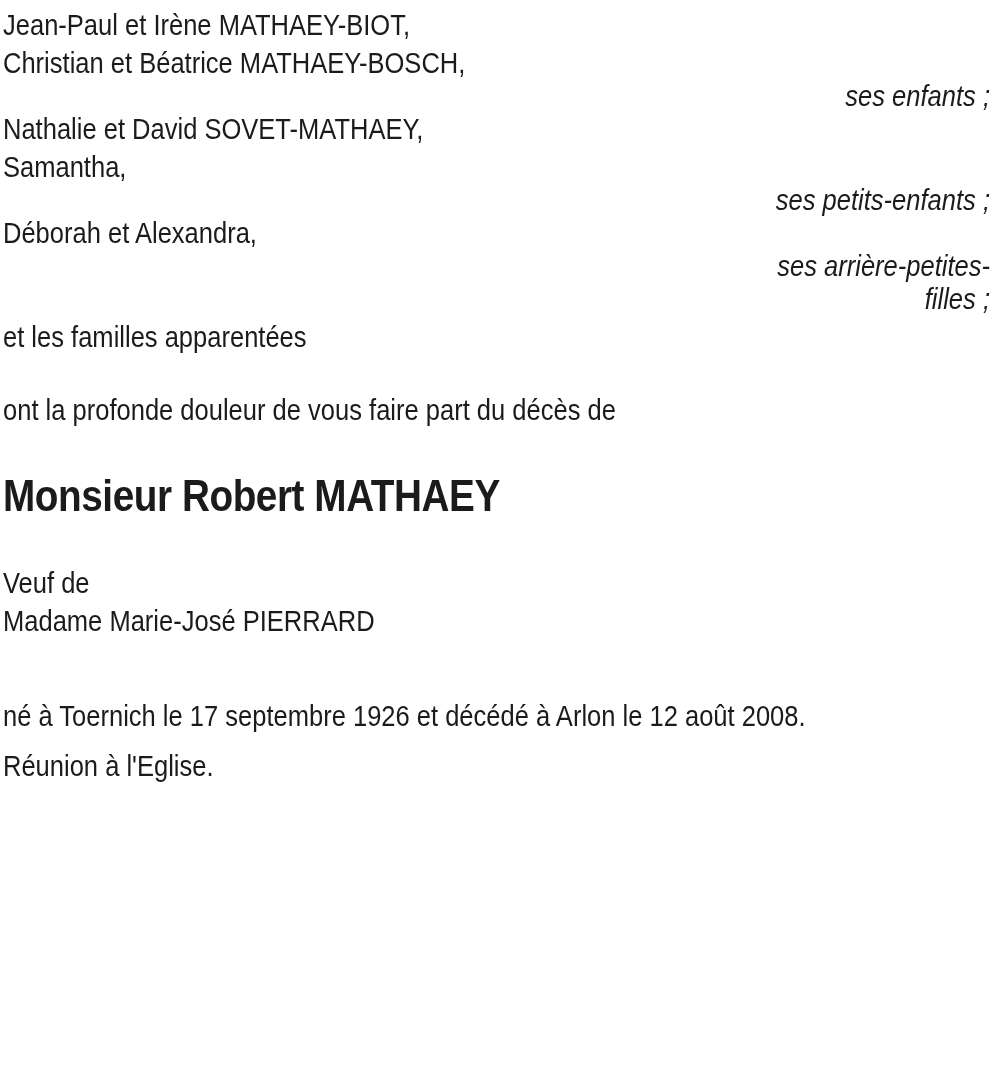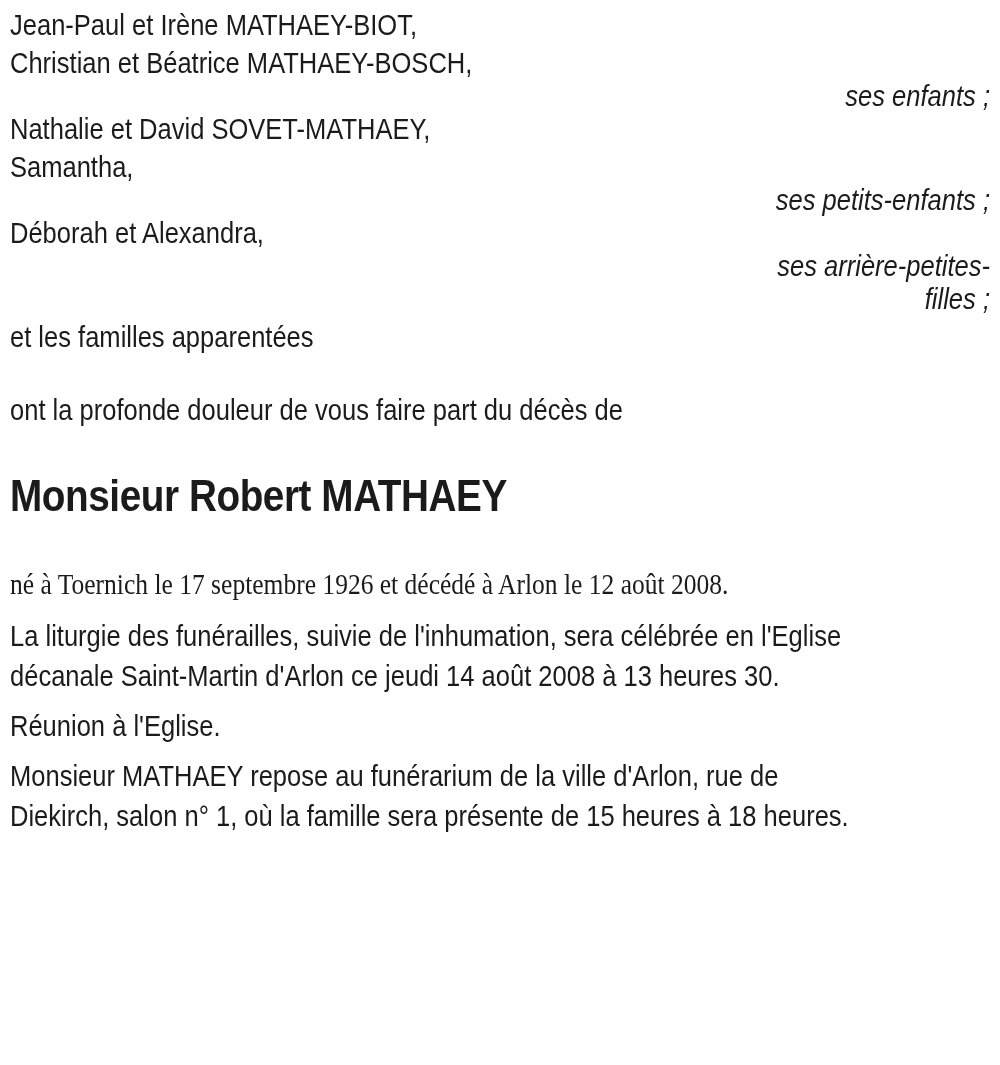--- a/index.html
+++ b/index.html
@@ -11,21 +11,21 @@
     width: 1000px;
     height: 1065px;
     overflow: hidden;
     font-family: "Liberation Sans", sans-serif;
     color: #1b1b1b;
   }
   .sheet {
     box-sizing: border-box;
     width: 1000px;
     height: 1065px;
-    padding: 6px 10px 0 10px;
+    padding: 6px 10px 0 3px;
     background: #ffffff;
   }
   
   .line {
     font-size: 29px;
     line-height: 38px;
     white-space: nowrap;
     transform: scaleX(0.88);
     transform-origin: 0 50%;
   }
@@ -64,21 +64,21 @@
   .widower .line { line-height: 38px; }
   
   .para { margin-top: 10px; }
   .para .pline {
     font-size: 29px;
     line-height: 40px;
     white-space: nowrap;
     transform: scaleX(0.88);
     transform-origin: 0 50%;
   }
-  .mt44 { margin-top: 44px; font-family: Liberation Serif, serif; }
+  .mt44 { margin-top: 56px; }
   .mt12 { margin-top: 12px; }
   .mt8  { }
   .mt10 { margin-top: 10px; }
 </style>
 </head>
 <body>
 
 <div class="sheet">
 
   <div class="line">Jean-Paul et Irène MATHAEY-BIOT,</div>
@@ -92,34 +92,30 @@
   <div class="line">Déborah et Alexandra,</div>
   <div class="relation">ses arrière-petites-</div>
   <div class="relation lh38">filles ;</div>
 
   <div class="line">et les familles apparentées</div>
 
   <div class="announcement">ont la profonde douleur de vous faire part du décès de</div>
 
   <div class="title">Monsieur Robert MATHAEY</div>
 
+  <div class="widower">
+    <div class="line">Veuf de</div>
+    <div class="line">Madame Marie-José PIERRARD</div>
+  </div>
 
   <div class="para mt44">
     <div class="pline">né à Toernich le 17 septembre 1926 et décédé à Arlon le 12 août 2008.</div>
   </div>
 
-  <div class="para mt12">
-    <div class="pline">La liturgie des funérailles, suivie de l'inhumation, sera célébrée en l'Eglise</div>
-    <div class="pline">décanale Saint-Martin d'Arlon ce jeudi 14 août 2008 à 13 heures 30.</div>
-  </div>
 
   <div class="para mt8">
     <div class="pline">Réunion à l'Eglise.</div>
   </div>
 
-  <div class="para mt10">
-    <div class="pline">Monsieur MATHAEY repose au funérarium de la ville d'Arlon, rue de</div>
-    <div class="pline">Diekirch, salon n° 1, où la famille sera présente de 15 heures à 18 heures.</div>
-  </div>
 
 
 
 </div>
 
 </body></html>

